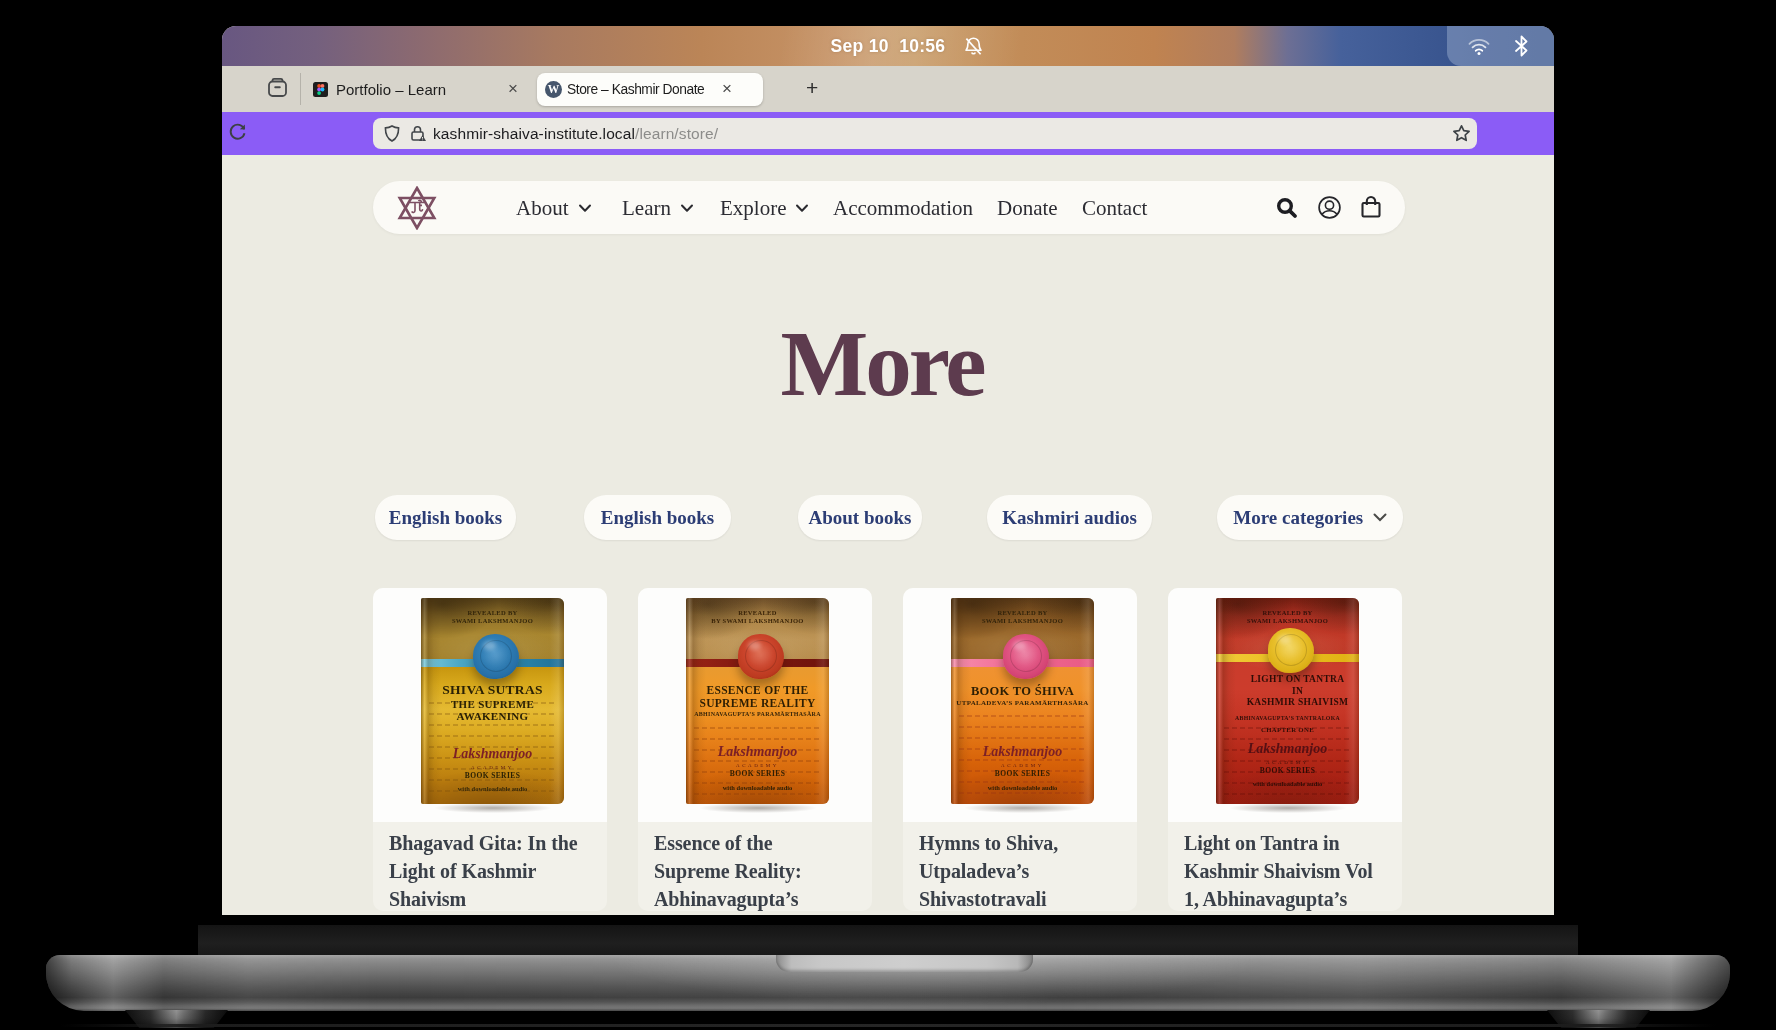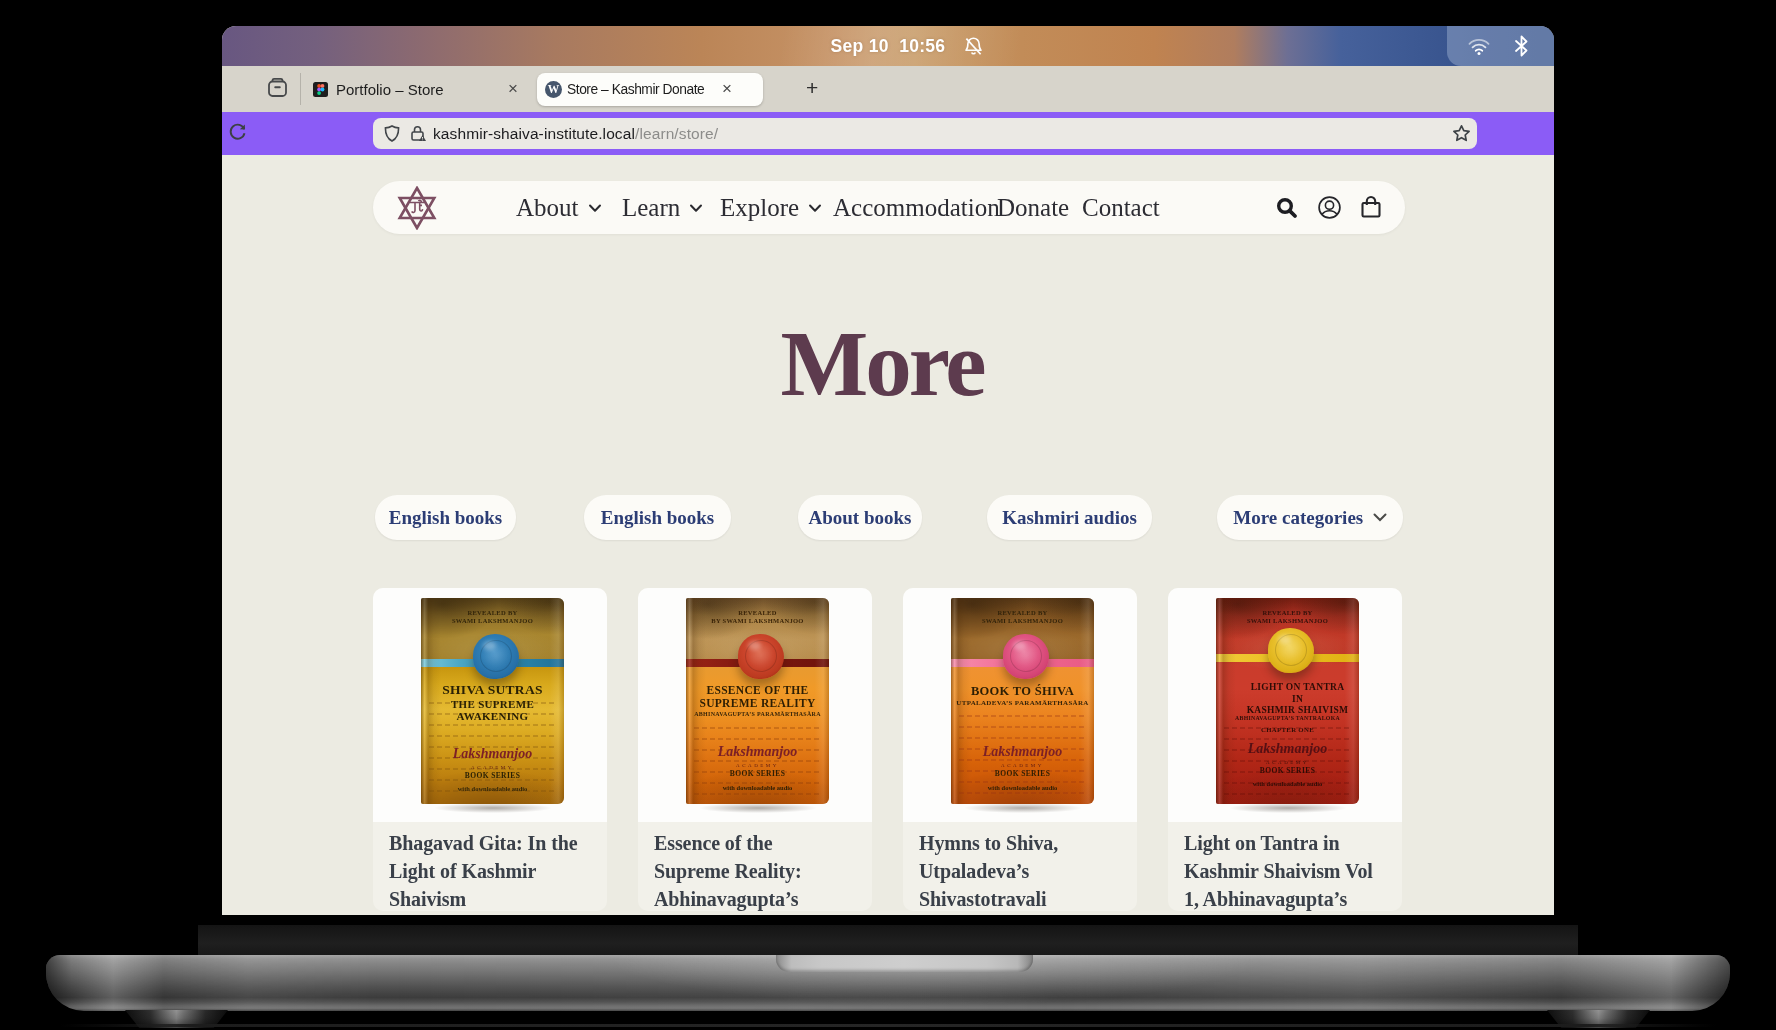--- a/index.html
+++ b/index.html
@@ -60,21 +60,21 @@
   #urltxt { position:absolute; left:60px; top:0; height:31px; line-height:31px; font-size:15.5px;
     color:#1b1b1e; letter-spacing:.1px; }
   #urltxt span { color:#8c8c8a; }
 
   
   #page { position:absolute; left:0; top:129px; width:1332px; height:760px; background:#ecebe2; }
 
   #navpill { position:absolute; left:151px; top:26px; width:1032px; height:53px;
     border-radius:27px; background:#fbfaf6; box-shadow:0 1px 3px rgba(0,0,0,.05); }
   .navitem { position:absolute; top:0; height:53px; line-height:54px;
-    font-family:"Liberation Serif",serif; font-size:25px; color:#2c2c33; white-space:nowrap; }
+    font-family:"Liberation Serif",serif; font-size:21px; color:#2c2c33; white-space:nowrap; }
   .chev { display:inline-block; vertical-align:middle; margin-left:9px; margin-top:-3px; }
 
   #storeh1 { position:absolute; left:-6px; top:162px; width:100%; text-align:center;
     font-family:"Liberation Serif",serif; font-weight:bold; font-size:93px; letter-spacing:-3px;
     color:#5d3b4e; line-height:1; }
 
   .pill { position:absolute; top:340px; height:45px; border-radius:22px; background:#fcfbf7;
     box-shadow:0 1px 2px rgba(0,0,0,.07);
     font-family:"Liberation Serif",serif; font-weight:bold; font-size:19px; color:#2c3d75;
     display:flex; align-items:center; justify-content:center; white-space:nowrap; }
@@ -172,21 +172,21 @@
       </svg>
     <div id="tabsep"></div>
     <svg class="abs" style="left:91px;top:16px;" width="15" height="15" viewBox="0 0 15 15">
         <rect width="15" height="15" rx="2.5" fill="#1e1e1e"></rect>
         <circle cx="6.1" cy="3.9" r="1.9" fill="#f24e1e"></circle>
         <circle cx="9.5" cy="3.9" r="1.9" fill="#ff7262"></circle>
         <circle cx="6.1" cy="7.5" r="1.9" fill="#a259ff"></circle>
         <circle cx="9.5" cy="7.5" r="1.9" fill="#1abcfe"></circle>
         <circle cx="6.1" cy="11.1" r="1.9" fill="#0acf83"></circle>
       </svg>
-    <div class="abs tabtxt" style="left:114px;top:0;height:46px;line-height:47px;">Portfolio – Store</div>
+    <div class="abs tabtxt" style="left:114px;top:0;height:46px;line-height:47px;">Portfolio – Learn</div>
     <div class="abs tclose" style="left:286px;top:0;height:46px;line-height:45px;">×</div>
     <div id="tab2">
       <svg class="abs" style="left:8px;top:8px;" width="17" height="17" viewBox="0 0 17 17">
           <circle cx="8.5" cy="8.5" r="8.5" fill="#46566c"></circle>
           <text x="8.5" y="12.4" text-anchor="middle" font-family="Liberation Serif,serif" font-size="11.5" font-weight="bold" fill="#fff">W</text>
         </svg>
       <div class="abs tabtxt" style="left:30px;top:0;width:157px;height:33px;line-height:34px;overflow:hidden;font-size:13.8px;letter-spacing:-.45px;-webkit-mask-image:linear-gradient(90deg,#000 91%,transparent);">Store – Kashmir Donate Ins</div>
       <div class="abs tclose" style="left:185px;top:0;height:33px;line-height:32px;">×</div>
     </div>
     <div class="abs" style="left:584px;top:0;height:46px;line-height:44px;font-size:21px;color:#2e2e2e;font-weight:400;">+</div>
@@ -317,21 +317,21 @@
       <div class="ctitle">Hymns to Shiva,<br>Utpaladeva’s<br>Shivastotravali</div>
     </div>
     <div class="card" style="left:946px;">
       <div class="cimg">
           <div class="bshadow"></div>
           <div class="book" id="bk4">
         <div class="btxt rev" style="color:#33100a;">REVEALED BY<br>SWAMI LAKSHMANJOO</div>
         <div class="stripe"></div>
             <div class="seal"></div>
         <div class="dev" style="top:120px;height:80px;background:repeating-linear-gradient(180deg,transparent 0 9px,rgba(90,10,5,.26) 9px 11px);"></div>
-        <div class="btxt t1" style="top:84px;font-size:9.5px;line-height:11.5px;color:#2e0c06;padding-left:20px;">LIGHT ON TANTRA<br>IN<br>KASHMIR SHAIVISM</div>
+        <div class="btxt t1" style="top:76px;font-size:9.5px;line-height:11.5px;color:#2e0c06;padding-left:20px;">LIGHT ON TANTRA<br>IN<br>KASHMIR SHAIVISM</div>
         <div class="btxt t1" style="top:117px;font-size:5.8px;color:#330e08;">ABHINAVAGUPTA’S TANTRALOKA</div>
         <div class="btxt t1" style="top:128px;font-size:6.8px;color:#330e08;">CHAPTER ONE</div>
         <div class="btxt scr" style="top:143px;color:#561014;">Lakshmanjoo</div>
         <div class="btxt acad" style="top:162px;color:#40100c;">ACADEMY</div>
         <div class="btxt bs" style="top:168px;color:#2e0c06;">BOOK SERIES</div>
         <div class="btxt aud" style="top:182px;color:#2e0c06;">with downloadable audio</div>
       </div>
         </div>
       <div class="ctitle">Light on Tantra in<br>Kashmir Shaivism Vol<br>1, Abhinavagupta’s</div>
     </div>

